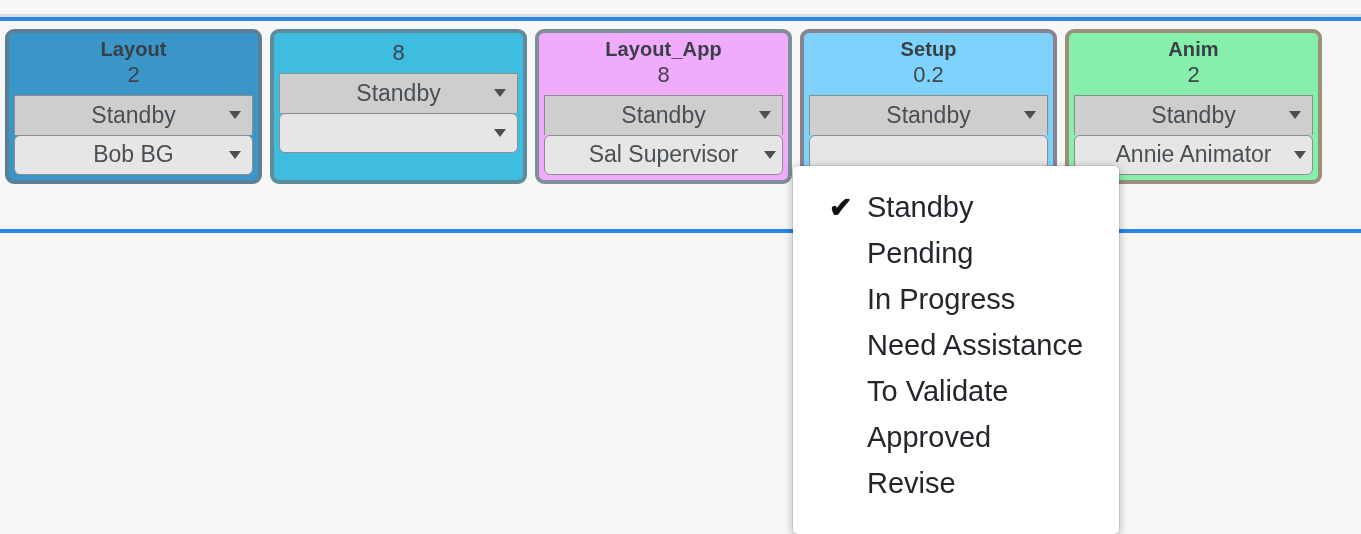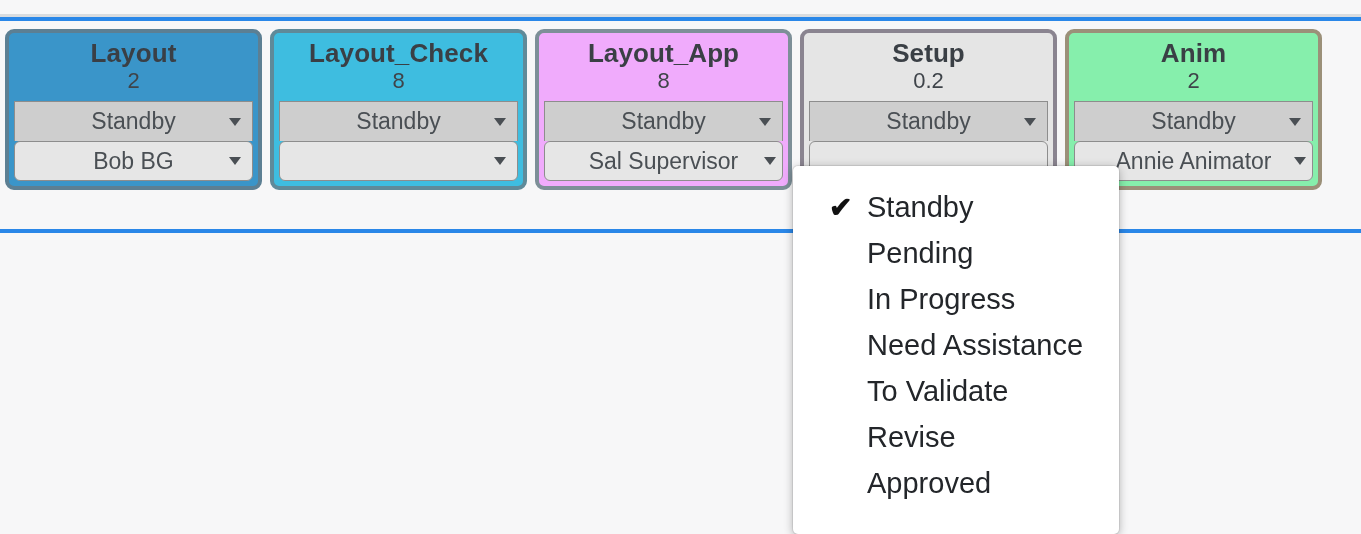--- a/index.html
+++ b/index.html
@@ -72,21 +72,21 @@
     padding: 0;
     position: relative;
     overflow: hidden;
   }
 
   .card-head {
     padding: 6px 4px 7px 4px;
     text-align: center;
   }
   .card-title {
-    font-size: 26px;
+    font-size: 20px;
     font-weight: bold;
     color: #3a3f45;
     line-height: 1.08;
     letter-spacing: .1px;
   }
   .card-count {
     font-size: 22px;
     font-weight: normal;
     color: #3f444a;
     line-height: 1.18;
@@ -197,21 +197,20 @@
             <span class="caret"></span>
           </div>
           <div class="field-select field-assignee">
             <span class="field-label wide">Bob BG</span>
             <span class="caret"></span>
           </div>
         </div>
       </div>
       <div class="task-card" style="background: rgb(62, 189, 224); border-color: rgb(95, 138, 153);">
         <div class="card-head">
-          <div class="card-title">Layout_Check</div>
           <div class="card-count">8</div>
         </div>
         <div class="card-fields">
           <div class="field-select field-status">
             <span class="field-label">Standby</span>
             <span class="caret"></span>
           </div>
           <div class="field-select field-assignee">
             <span class="caret"></span>
           </div>
@@ -226,21 +225,21 @@
           <div class="field-select field-status">
             <span class="field-label">Standby</span>
             <span class="caret"></span>
           </div>
           <div class="field-select field-assignee tight">
             <span class="field-label wide">Sal Supervisor</span>
             <span class="caret"></span>
           </div>
         </div>
       </div>
-      <div class="task-card" style="background: #e5e5e5; border-color: rgb(138, 132, 144);">
+      <div class="task-card" style="background: #7dd3fc; border-color: rgb(138, 132, 144);">
         <div class="card-head">
           <div class="card-title">Setup</div>
           <div class="card-count">0.2</div>
         </div>
         <div class="card-fields">
           <div class="field-select field-status">
             <span class="field-label">Standby</span>
             <span class="caret"></span>
           </div>
           <div class="field-select field-assignee"></div>
@@ -282,19 +281,19 @@
     <div class="menu-item">
       <span class="check hidden"></span>
       <span class="mi-label">Need Assistance</span>
     </div>
     <div class="menu-item">
       <span class="check hidden"></span>
       <span class="mi-label">To Validate</span>
     </div>
     <div class="menu-item">
       <span class="check hidden"></span>
+      <span class="mi-label">Approved</span>
+    </div>
+    <div class="menu-item">
+      <span class="check hidden"></span>
       <span class="mi-label">Revise</span>
     </div>
-    <div class="menu-item">
-      <span class="check hidden"></span>
-      <span class="mi-label">Approved</span>
-    </div>
   </div>
 
 </body></html>

